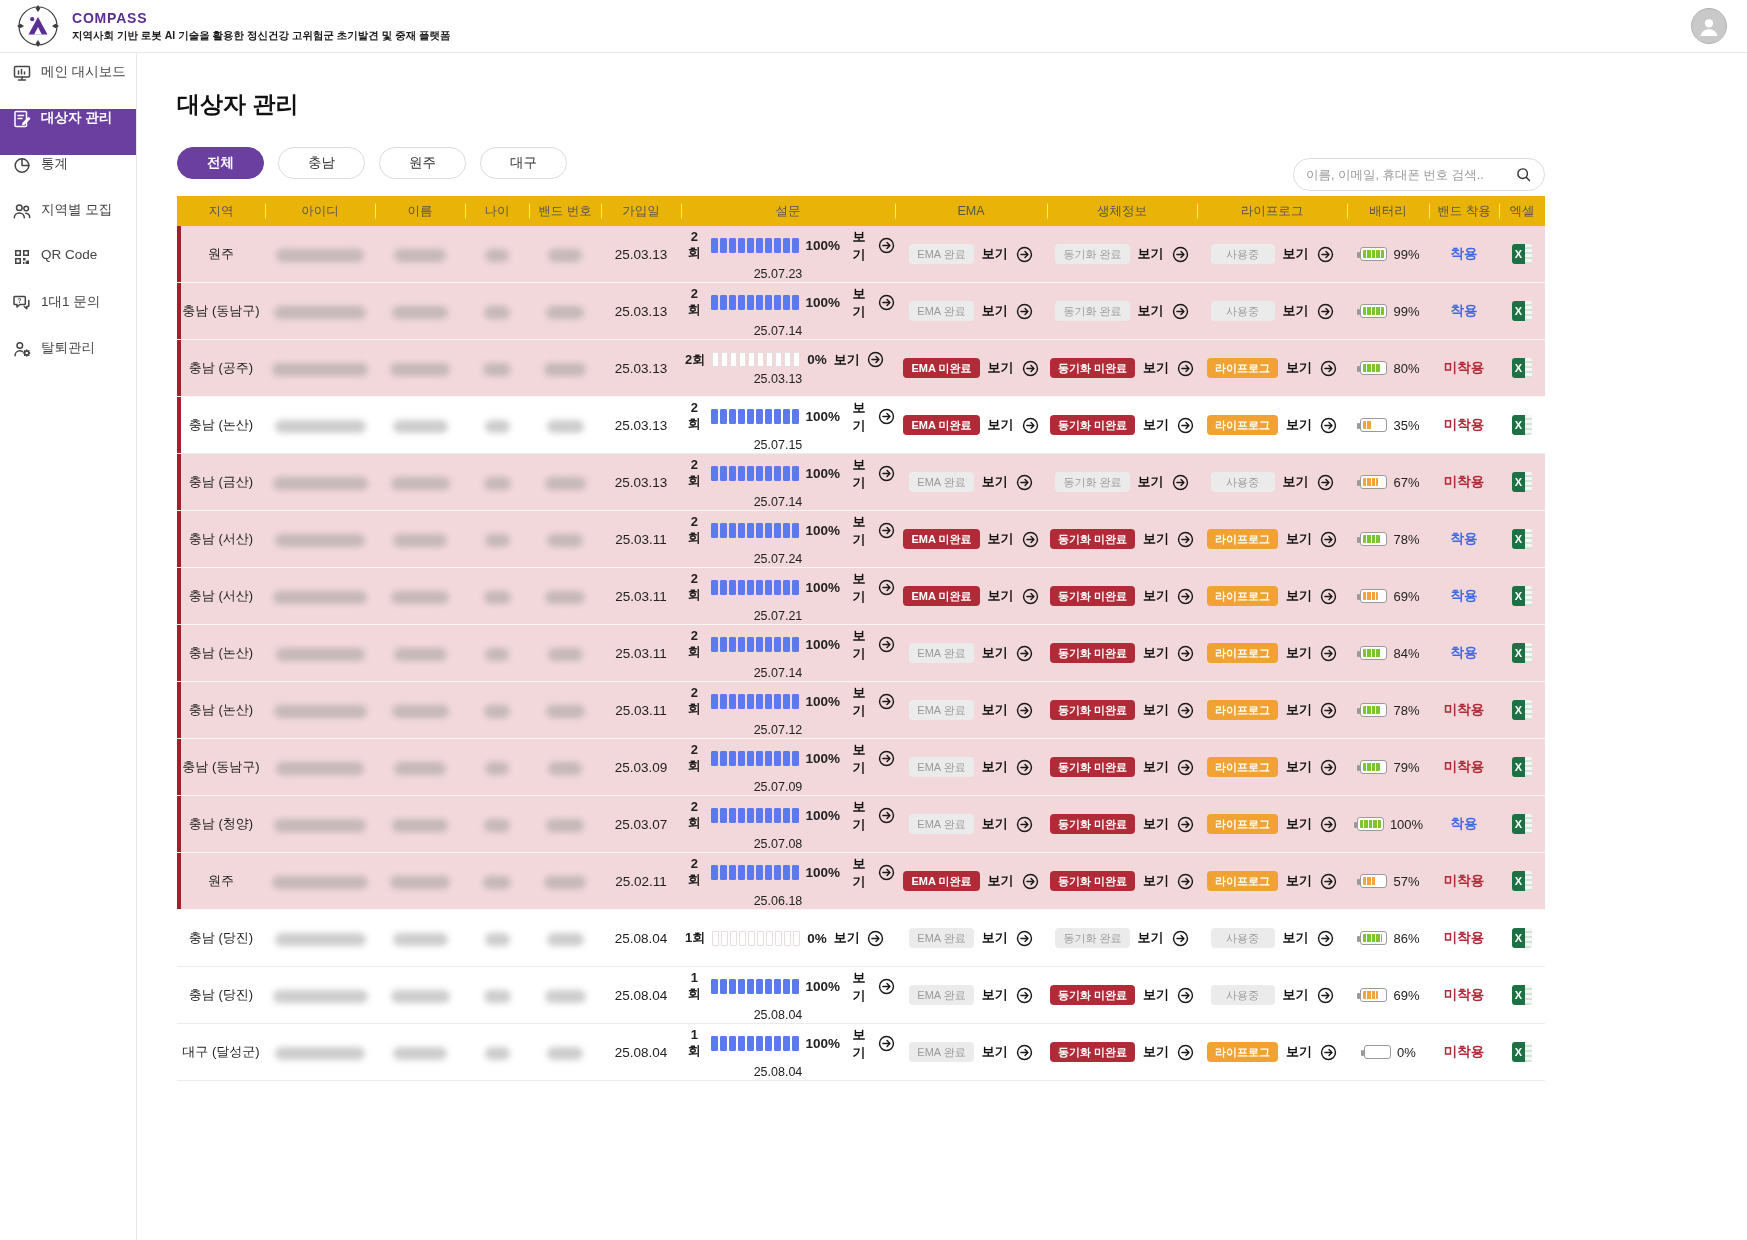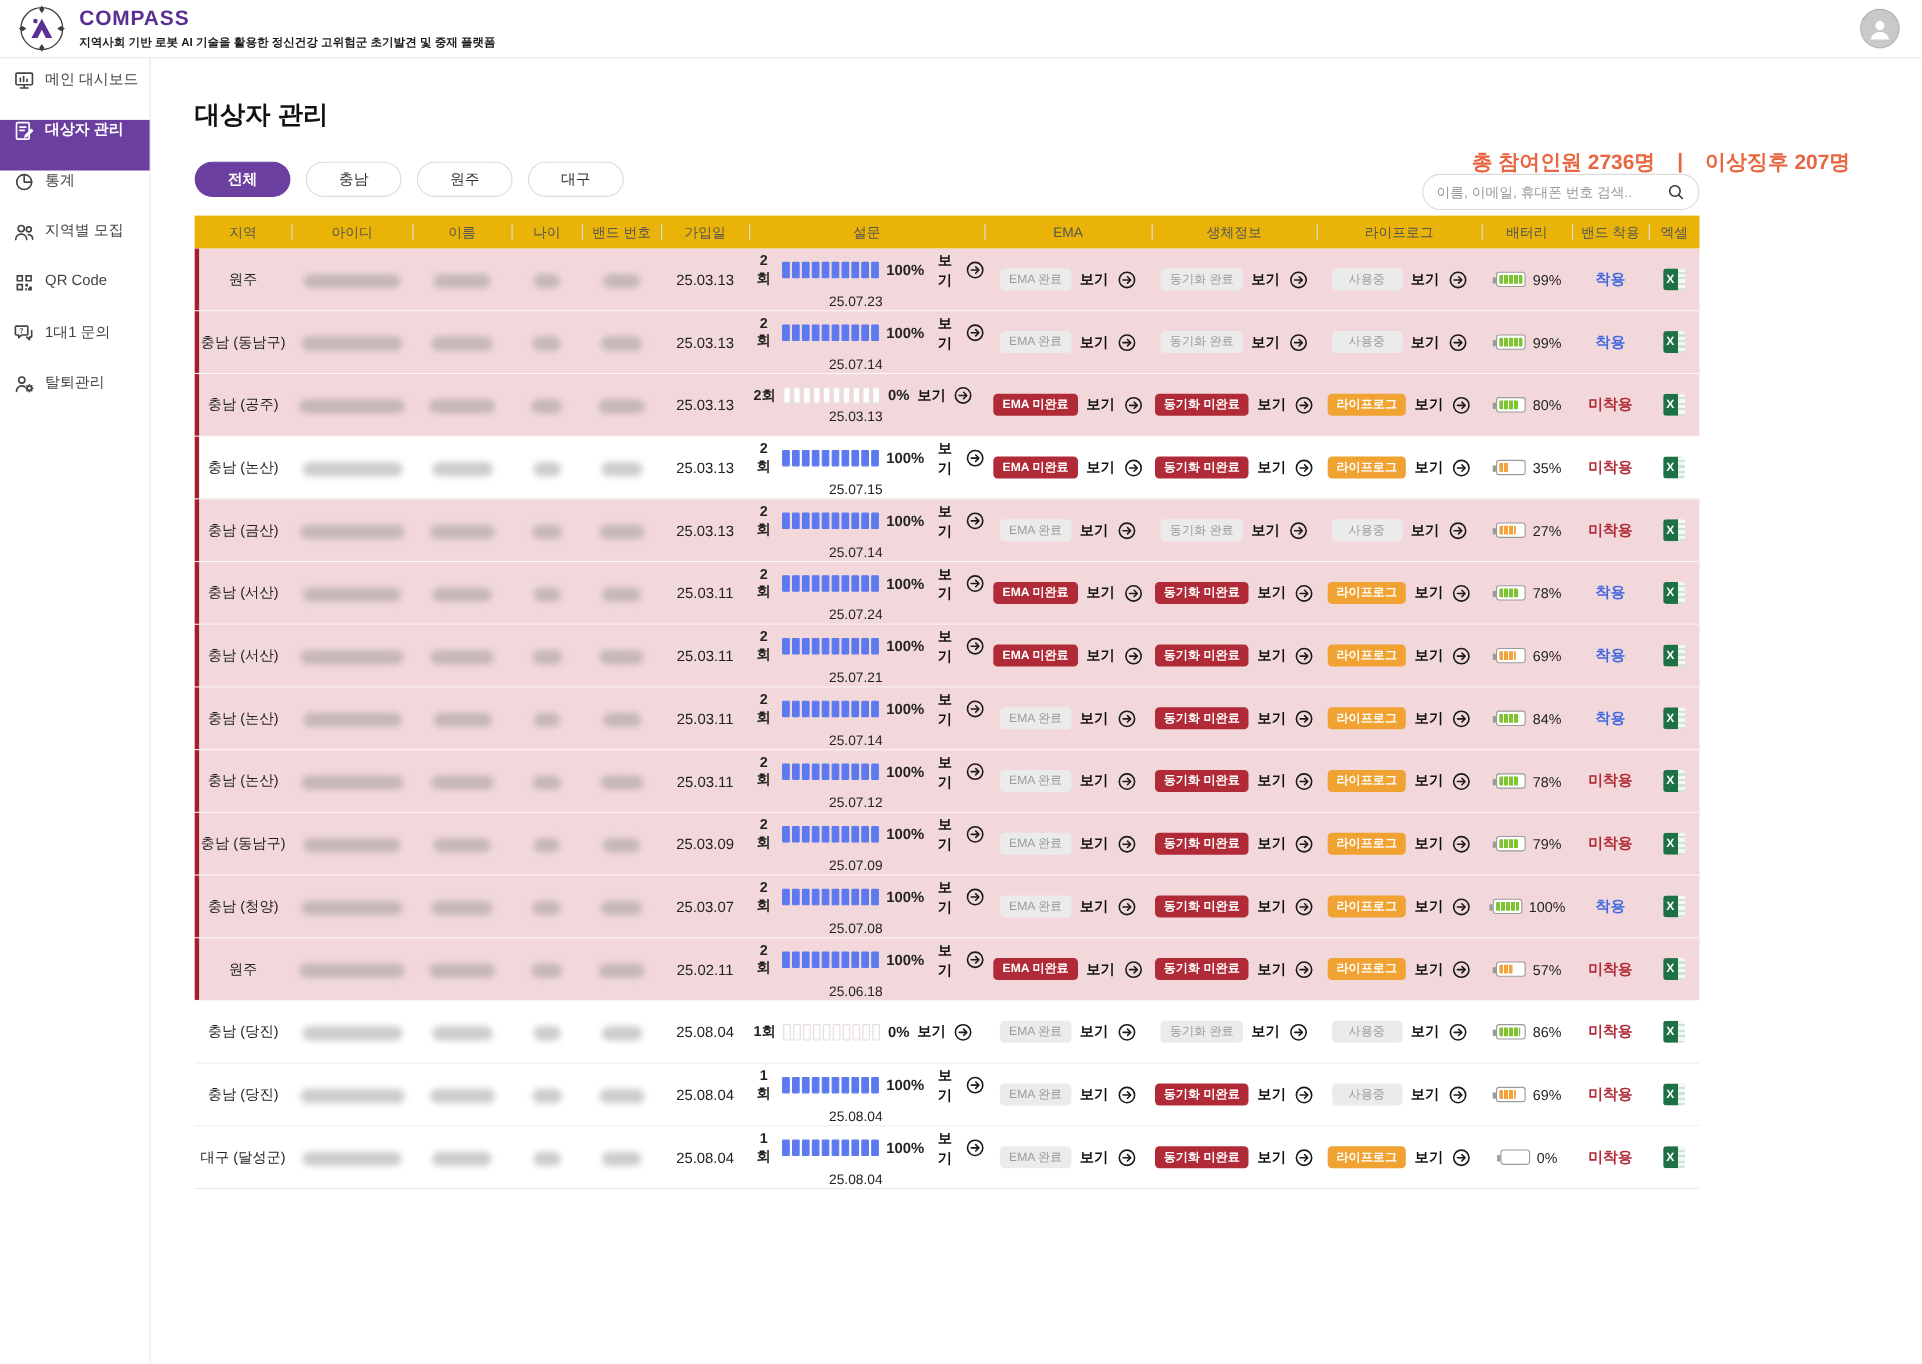--- a/index.html
+++ b/index.html
@@ -6,21 +6,21 @@
     --brand:#6B3FA0; --brand-text:#5B2F91; --alert:#E8653F; --pink:#F2D8DA;
     --accent-red:#A51E2D; --danger:#B02A37; --warn:#F0A232; --blue:#5D79F0;
     --wear-on:#4169E1; --batt-green:#7CC52F; --batt-orange:#F2A33C; --xls:#1E7145;
     --cols:88px 110px 90px 64px 72px 80px 214px 152px 150px 150px 82px 70px 46px;
   }
   *{box-sizing:border-box;margin:0;padding:0}
   body{width:1747px;height:1240px;position:relative;overflow:hidden;background:#fff;
        font-family:"Liberation Sans","DejaVu Sans",sans-serif;color:#222;font-size:13px}
   
   .topbar{height:53px;border-bottom:1px solid #e7e7e7;display:flex;align-items:center;padding:0 20px 0 16px;gap:12px}
-  .brand-name{color:var(--brand-text);font-weight:800;font-size:19px;letter-spacing:.8px}
+  .brand-name{color:var(--brand-text);font-weight:800;font-size:14px;letter-spacing:.8px}
   .brand-tag{font-size:10.5px;color:#1c1c1c;font-weight:700;margin-top:3px}
   .avatar{width:36px;height:36px;border-radius:50%;background:#c9c9c9;border:1px solid #b3b3b3;
           margin-left:auto;display:flex;align-items:center;justify-content:center;cursor:pointer;overflow:hidden}
   
   .sidebar{position:absolute;top:53px;left:0;bottom:0;width:137px;background:#fff;border-right:1px solid #e7e7e7;padding-top:10px}
   .side-item{display:flex;align-items:flex-start;gap:9px;height:46px;padding-left:12px;cursor:pointer;color:#444;font-size:13.5px;white-space:nowrap}
   .side-item.active{background:var(--brand);color:#fff;font-weight:700}
   .side-icon{display:inline-flex;width:20px;height:20px;flex:0 0 20px}
   
   .main{margin-left:137px;padding:36px 0 0 40px;width:1545px;position:relative}
@@ -173,25 +173,20 @@
           <circle cx="14.7" cy="14" r="2.1"></circle>
           <path d="M14.7 10.9v1M14.7 16.1v1M11.6 14h1M16.8 14h1M12.5 11.8l.7.7M16.2 15.5l.7.7M16.9 11.8l-.7.7M13.2 15.5l-.7.7"></path>
         </svg>
       </span>
       <span>탈퇴관리</span>
     </div>
   </div>
 
 <div class="main">
   <div class="page-title">대상자 관리</div>
-  <div class="stats">
-    <span>총 참여인원 2736명</span>
-    <span>|</span>
-    <span>이상징후 207명</span>
-  </div>
 
   <div class="controls">
     <span id="pills" style="display:flex;gap:14px">
         <div class="pill active">전체</div>
         <div class="pill">충남</div>
         <div class="pill">원주</div>
         <div class="pill">대구</div>
       </span>
     <div class="search">
       <input placeholder="이름, 이메일, 휴대폰 번호 검색.." style="">
@@ -605,21 +600,21 @@
                 <circle cx="10" cy="10" r="8.2"></circle>
                 <path d="M5.8 10h7.6"></path>
                 <path d="M10.6 6.6 14 10l-3.4 3.4"></path>
               </svg>
             </span>
           </div>
           <div class="td c-batt">
             <span class="battery orange">
               <i style="width:67%"></i>
             </span>
-            <span>27%</span>
+            <span>67%</span>
           </div>
           <div class="td"><span class="wear off">미착용</span></div>
           <div class="td c-excel">
             <span class="xls">
               <span class="xls-x">X</span>
             </span>
           </div>
         </div>
         <div class="tr pink accent">
           <div class="td c-region"><span>충남 (서산)</span></div>

